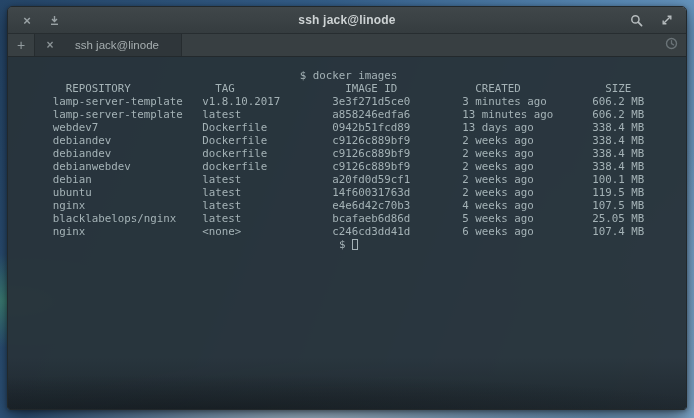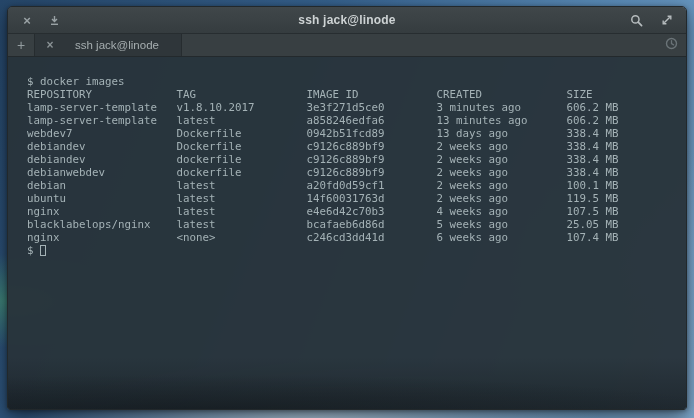--- a/index.html
+++ b/index.html
@@ -73,24 +73,25 @@
     background:none;border:none;padding:0;color:#6a7377;
   }
 
   
   .terminal{
     flex:1;position:relative;
     background:rgba(40,52,59,.97);
     padding:2px 0 0 3px;box-sizing:border-box;overflow:hidden;
   }
   .terminal pre{
-    margin:16px;
+    margin:10px;
     font-family:"DejaVu Sans Mono","Liberation Mono",monospace;
     font-size:10.8px;line-height:13px;color:#a4b2b6;
     white-space:pre;
+    text-align:center;
   }
   .cursor{
     display:inline-block;width:6px;height:11px;
     border:1px solid #a4b2b6;box-sizing:border-box;
     vertical-align:-2px;
   }
   
   .terminal::after{
     content:"";position:absolute;left:0;right:0;bottom:0;height:52px;
     background:

